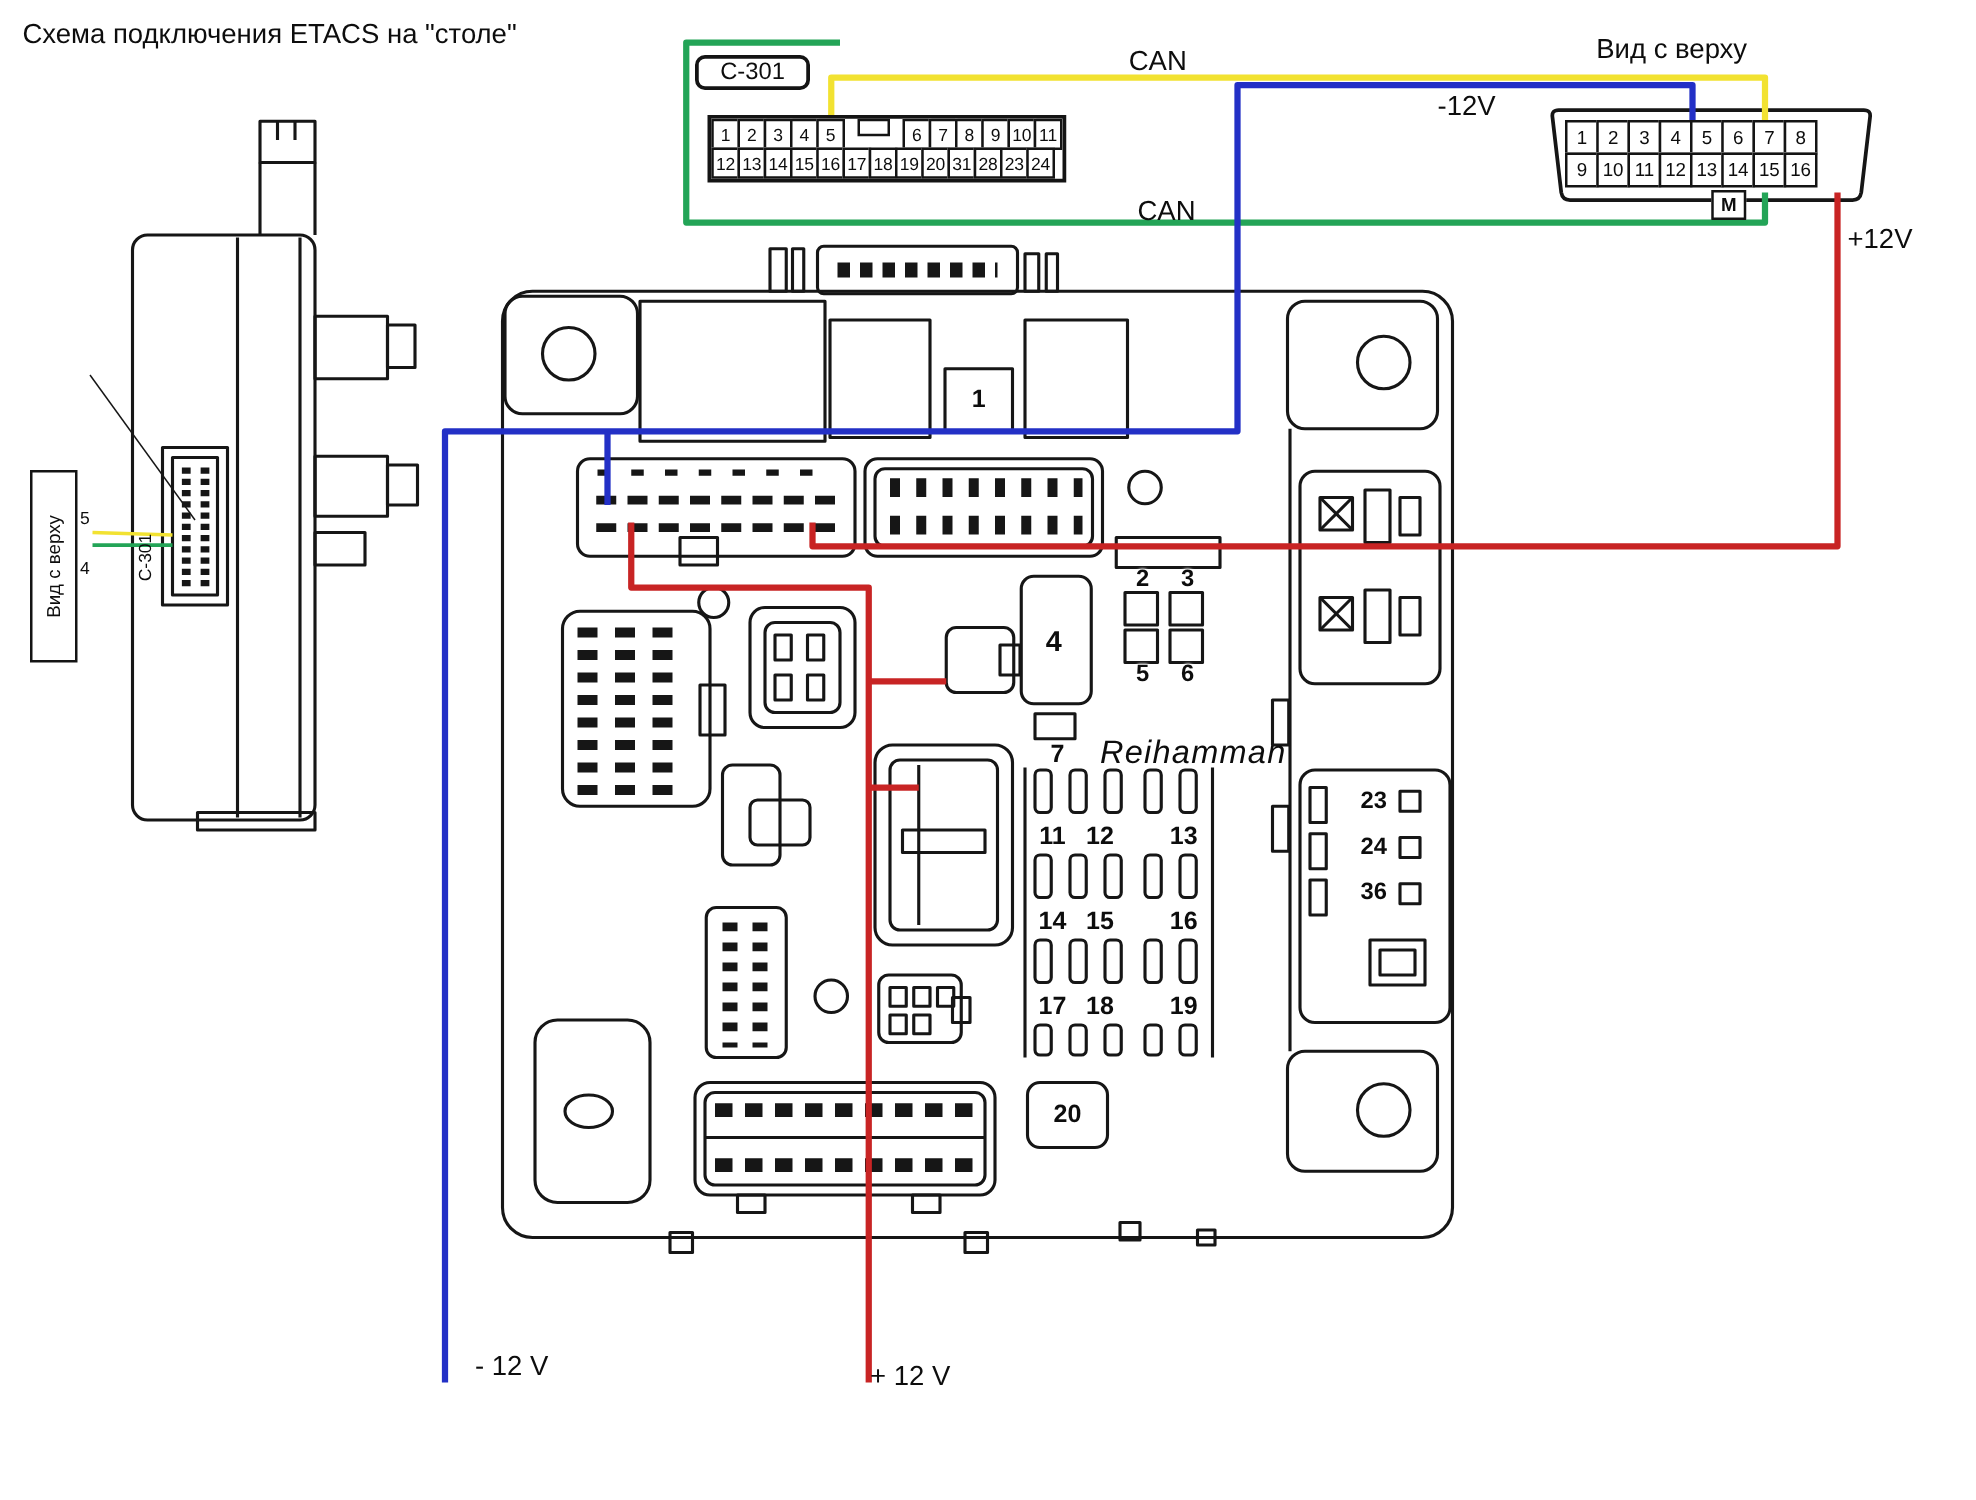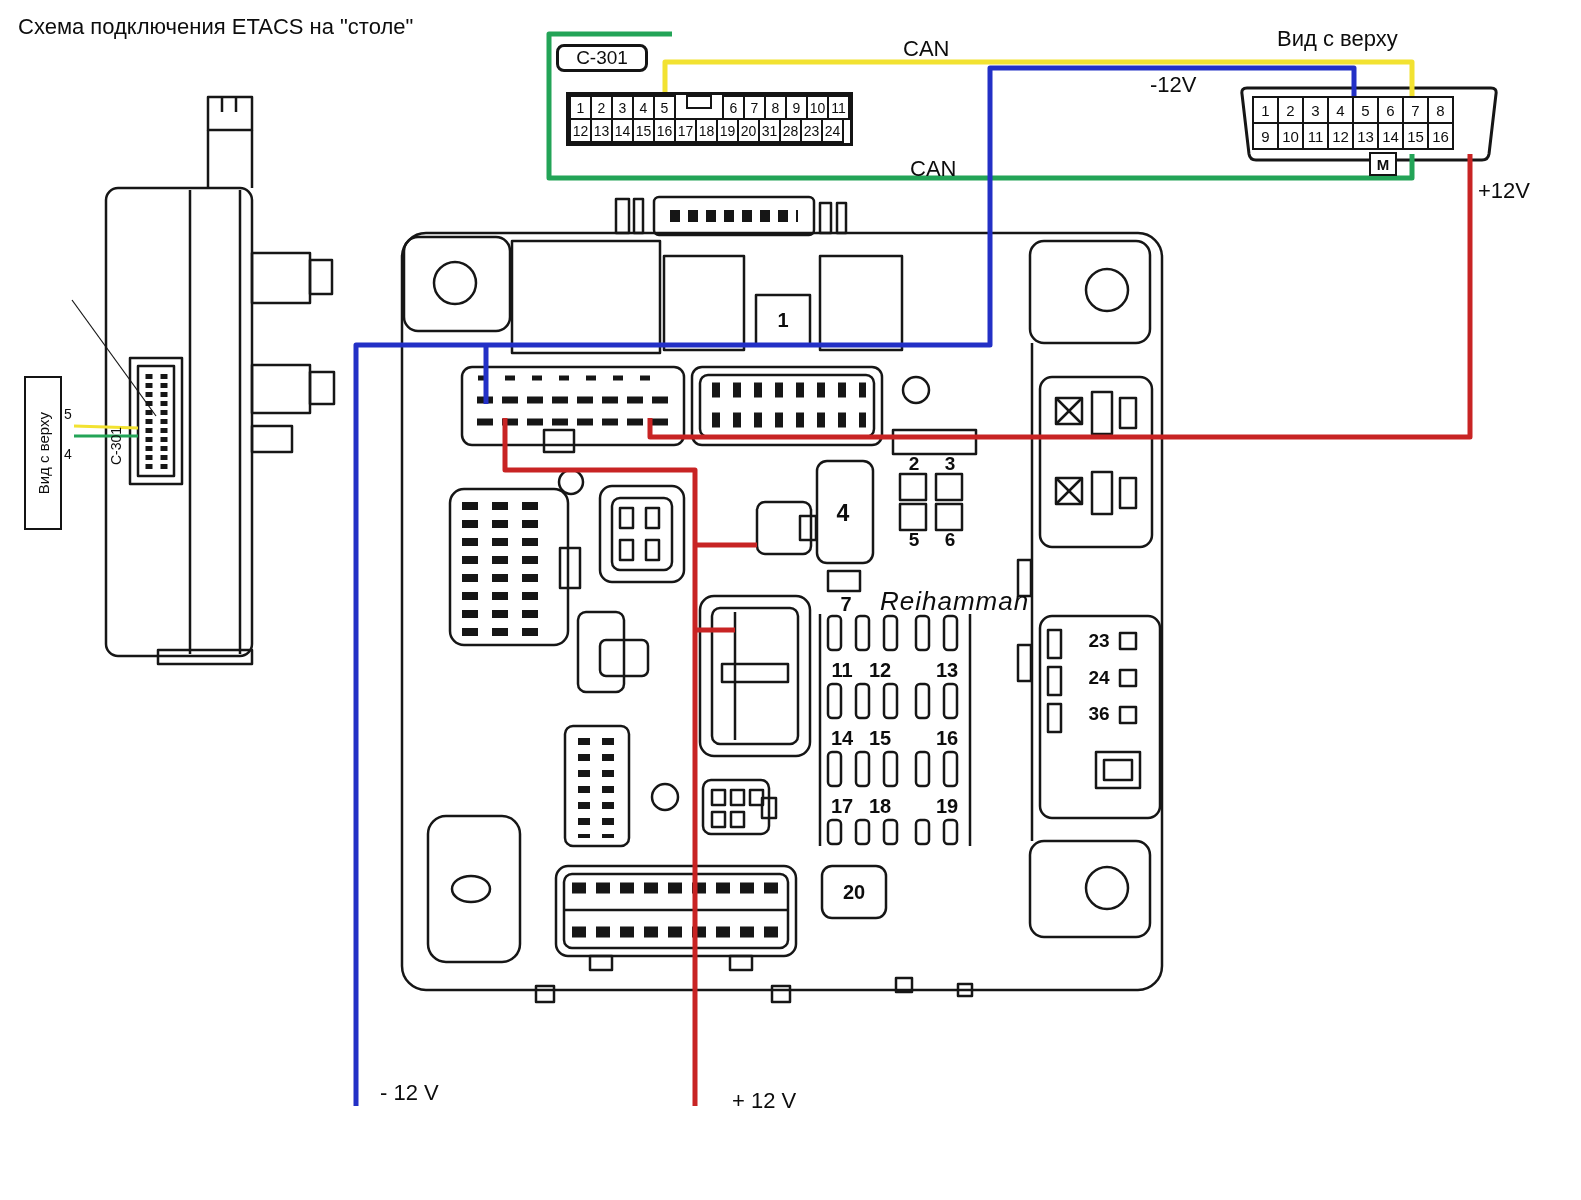--- a/index.html
+++ b/index.html
@@ -230,21 +230,21 @@
 
   <div class="txt" style="left:18px; top:14px;">Схема подключения ETACS на "столе"</div>
   <div class="txt" style="left:1277px; top:26px;">Вид с верху</div>
   <div class="tag-box">C-301</div>
 
   <div class="txt" style="left:903px; top:36px;">CAN</div>
   <div class="txt" style="left:1150px; top:72px;">-12V</div>
   <div class="txt" style="left:910px; top:156px;">CAN</div>
   <div class="txt" style="left:1478px; top:178px;">+12V</div>
   <div class="txt" style="left:380px; top:1080px;text-align:right;">- 12 V</div>
-  <div class="txt" style="left:732px; top:1088px;">+ 12 V</div>
+  <div class="txt" style="left:696px; top:1088px;">+ 12 V</div>
   <div class="watermark">Reihamman</div>
 
   <div class="pin-grid c301-grid">
     <div class="pin-row">
       <div class="pcell">1</div>
       <div class="pcell">2</div>
       <div class="pcell">3</div>
       <div class="pcell">4</div>
       <div class="pcell">5</div>
       <div class="key-gap">

